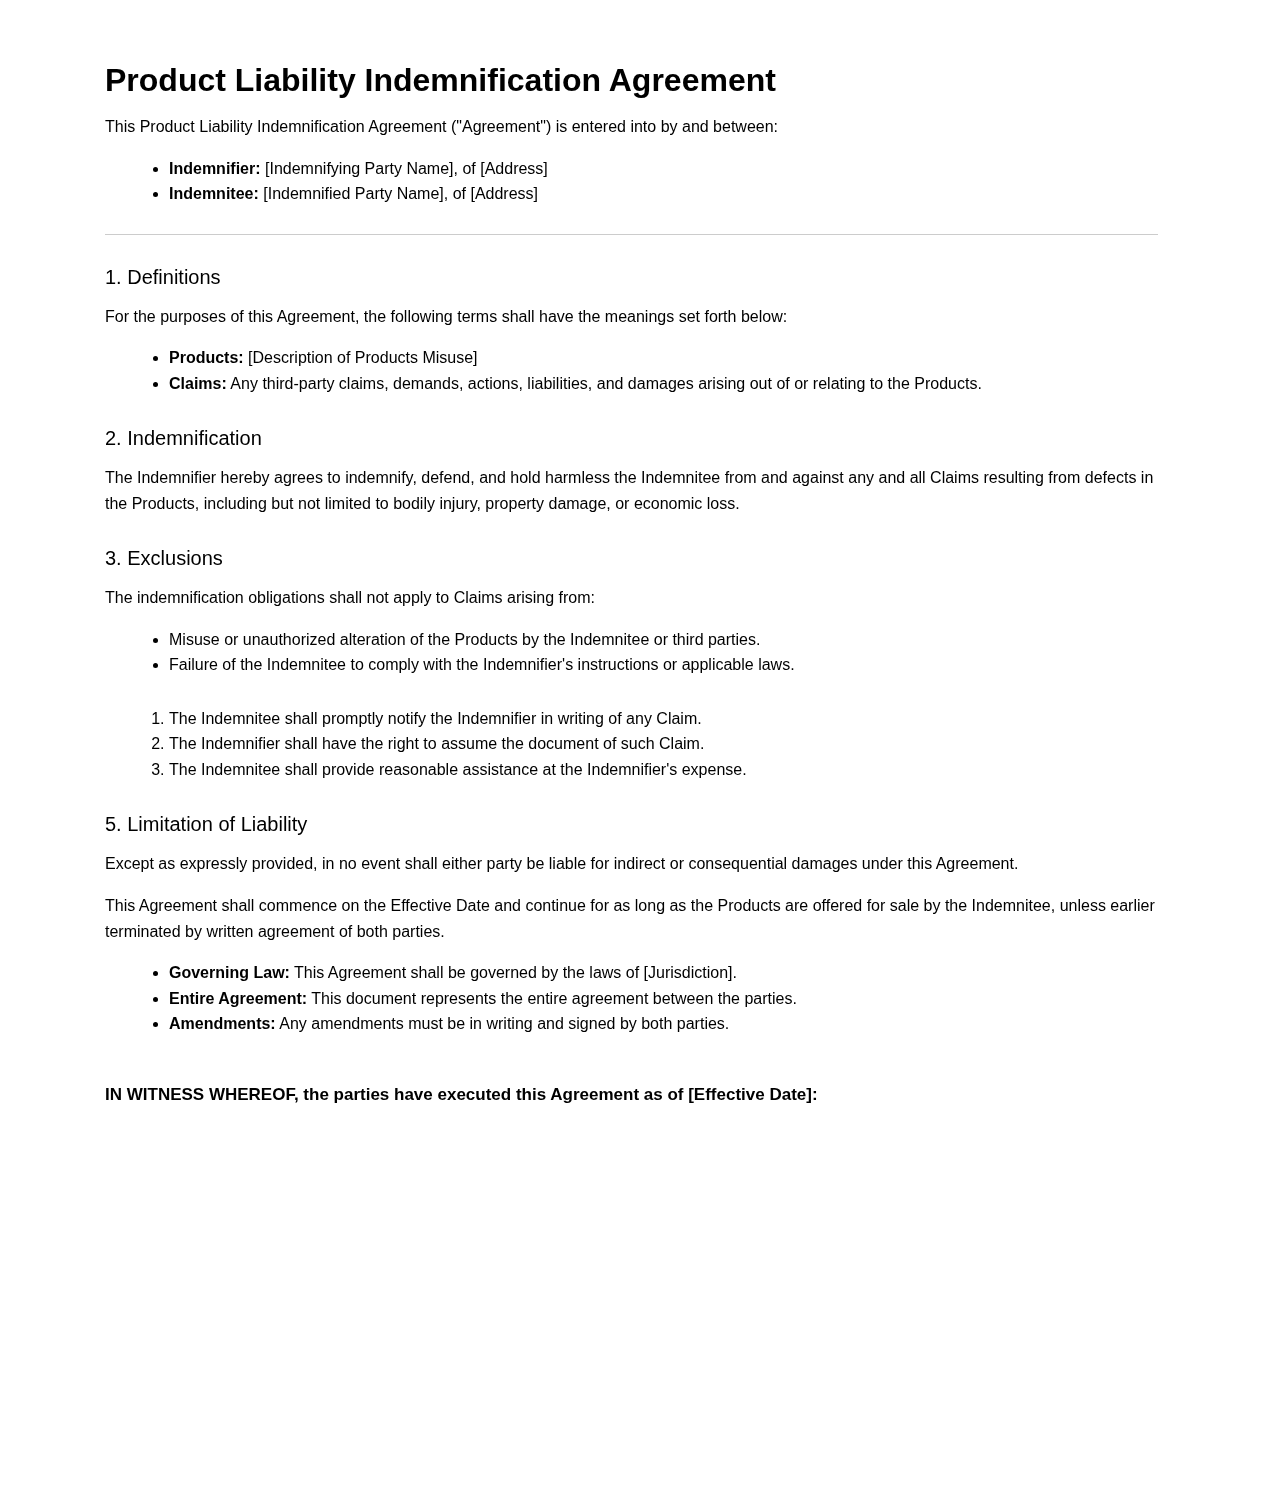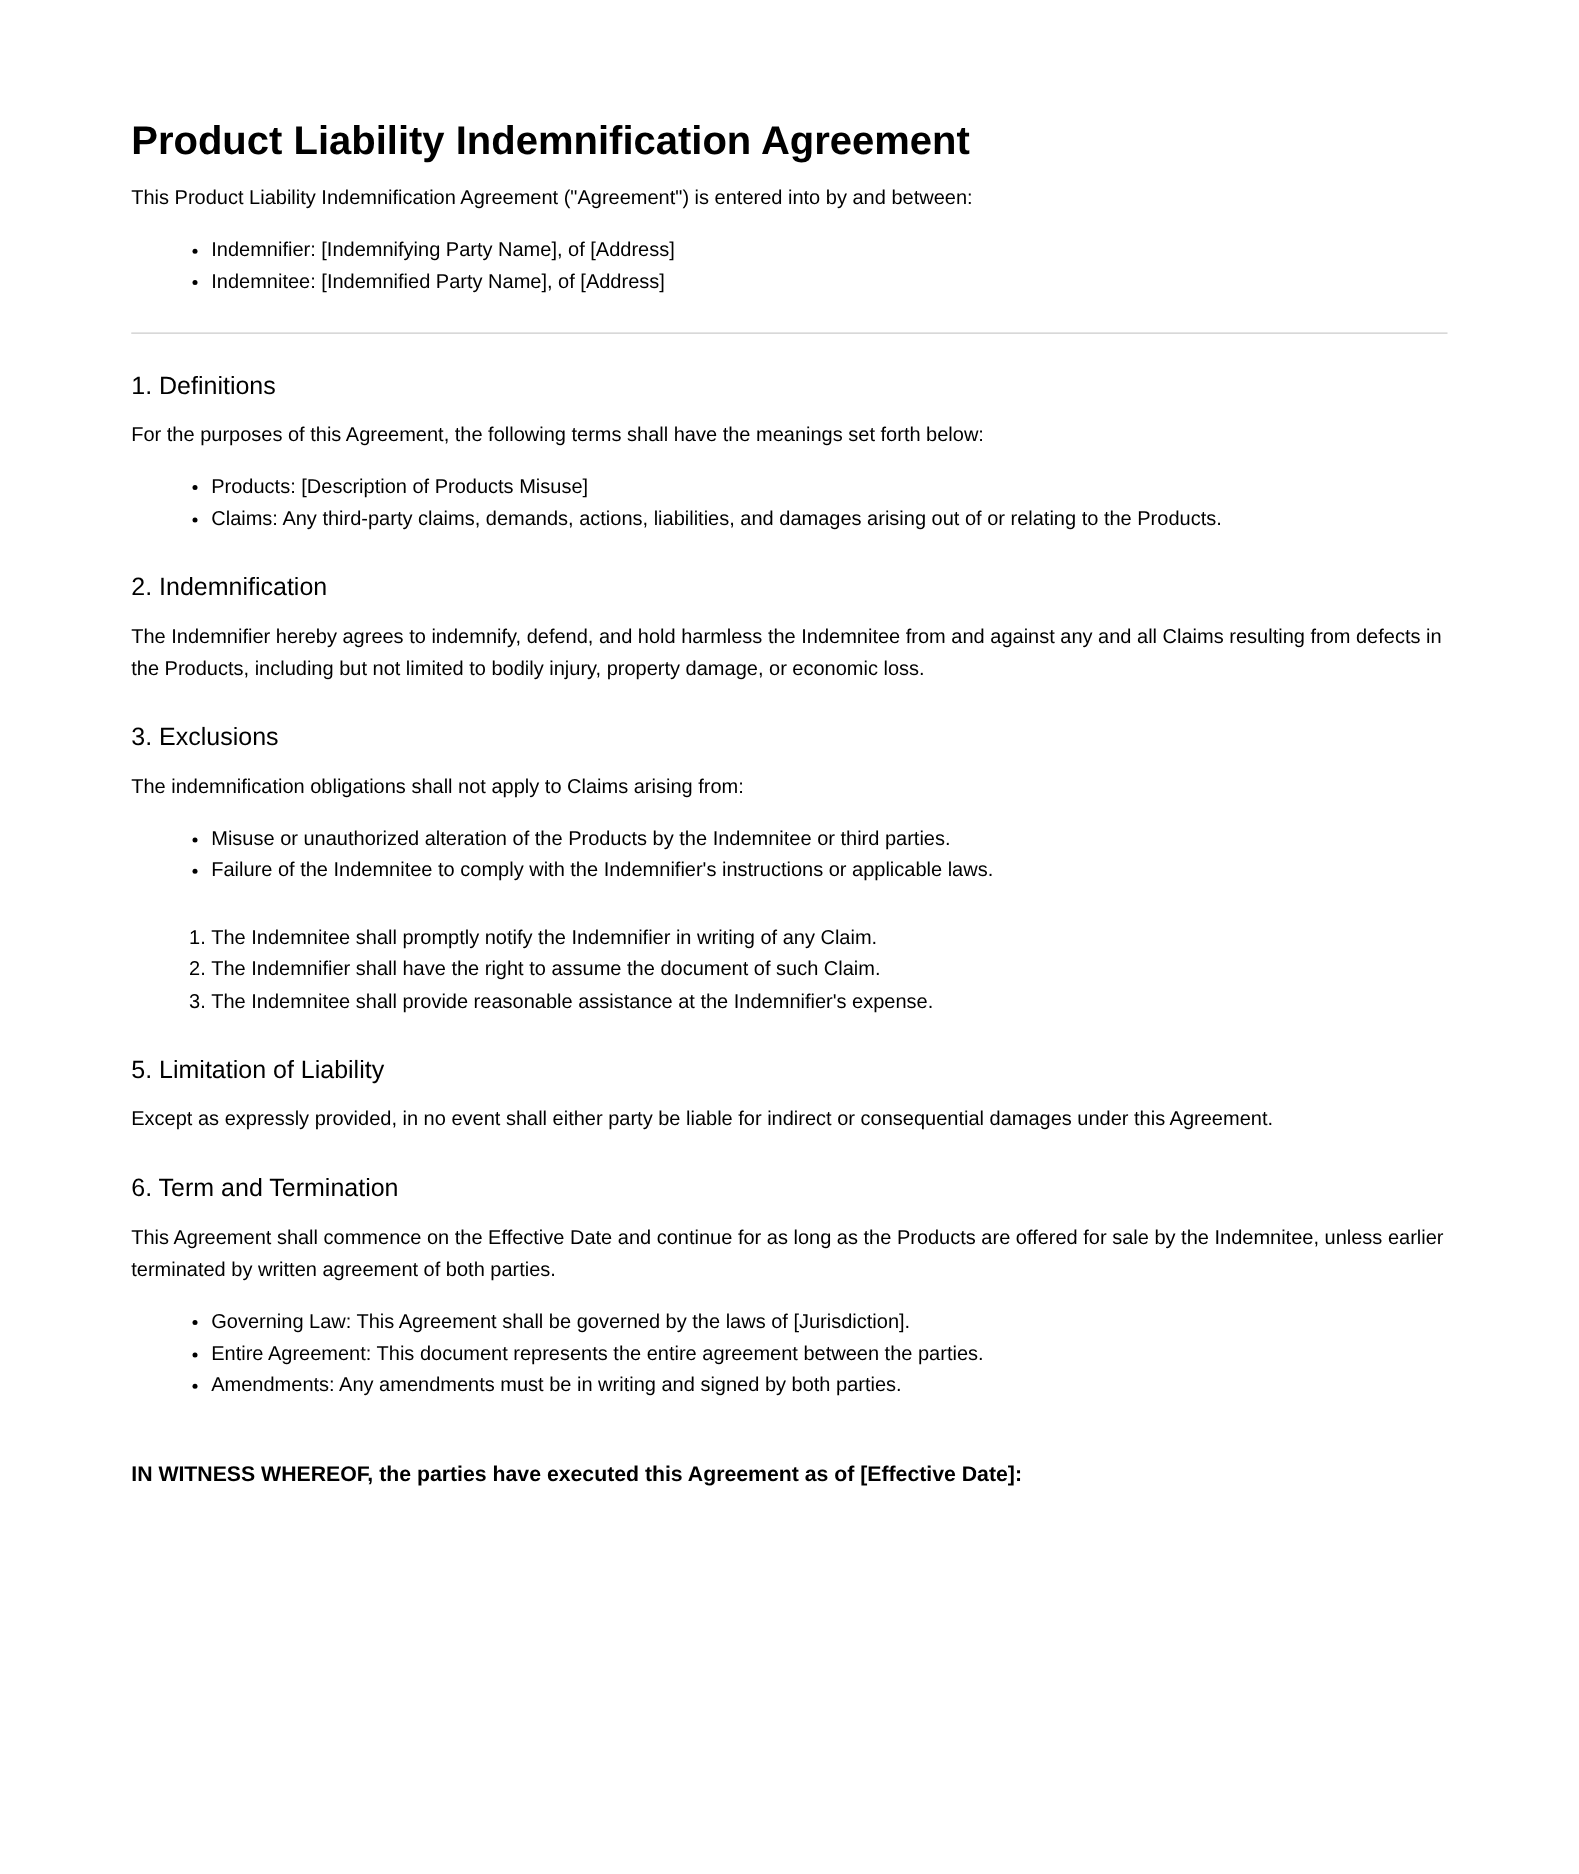--- a/index.html
+++ b/index.html
@@ -11,21 +11,21 @@
       width: 1263px;
       min-height: 1499px;
       font-family: "Liberation Sans", sans-serif;
       color: #000000;
       font-size: 16px;
       line-height: 1.6;
     }
     .page {
       box-sizing: border-box;
       width: 1263px;
-      padding: 92px 105px 120px 105px;
+      padding: 60px 105px 120px 105px;
     }
     h1 {
       font-size: 32px;
       font-weight: bold;
       margin: 0 0 14px 0;
       line-height: 1.25;
     }
     h2 {
       font-size: 20px;
       font-weight: normal;
@@ -50,21 +50,21 @@
       border-top: 1px solid #cccccc;
       margin: 27px 0 27px 0;
       height: 0;
     }
     .intro-list { margin-bottom: 20px; }
     .witness {
       font-weight: bold;
       font-size: 17px;
       margin-top: 44px;
     }
-    b { font-weight: normal; }
+    b { font-weight: bold; }
   </style>
 </head>
 <body>
 
 <div class="page">
 
   <h1>Product Liability Indemnification Agreement</h1>
   <p>This Product Liability Indemnification Agreement ("Agreement") is entered into by and between:</p>
 
   <ul class="intro-list">
@@ -104,21 +104,20 @@
       <li>The Indemnitee shall provide reasonable assistance at the Indemnifier's expense.</li>
     </ol>
   </section>
 
   <section>
     <h2>5. Limitation of Liability</h2>
     <p>Except as expressly provided, in no event shall either party be liable for indirect or consequential damages under this Agreement.</p>
   </section>
 
   <section>
-    <h2>6. Term and Termination</h2>
     <p>This Agreement shall commence on the Effective Date and continue for as long as the Products are offered for sale by the Indemnitee, unless earlier terminated by written agreement of both parties.</p>
   </section>
 
   <section>
     <ul>
       <li><b>Governing Law:</b><span> This Agreement shall be governed by the laws of [Jurisdiction].</span></li>
       <li><b>Entire Agreement:</b><span> This document represents the entire agreement between the parties.</span></li>
       <li><b>Amendments:</b><span> Any amendments must be in writing and signed by both parties.</span></li>
     </ul>
   </section>

